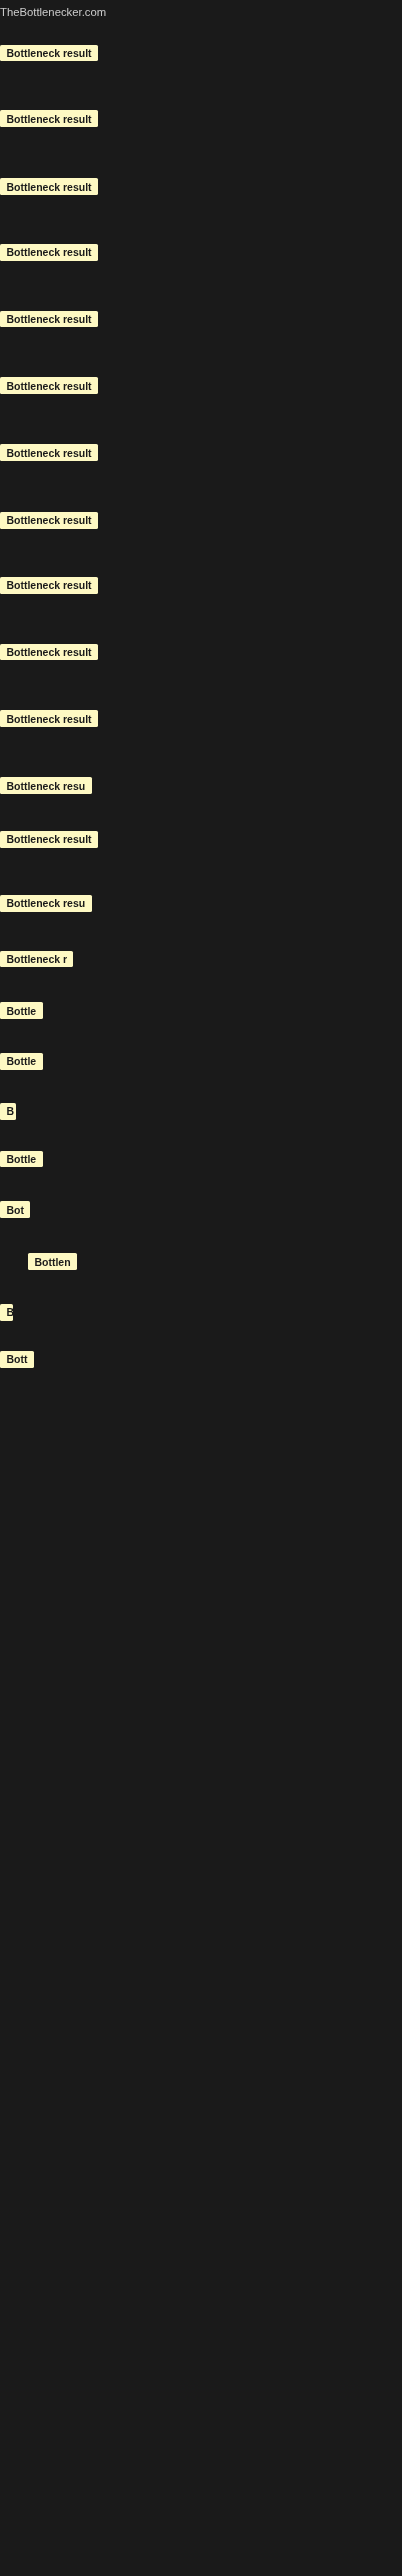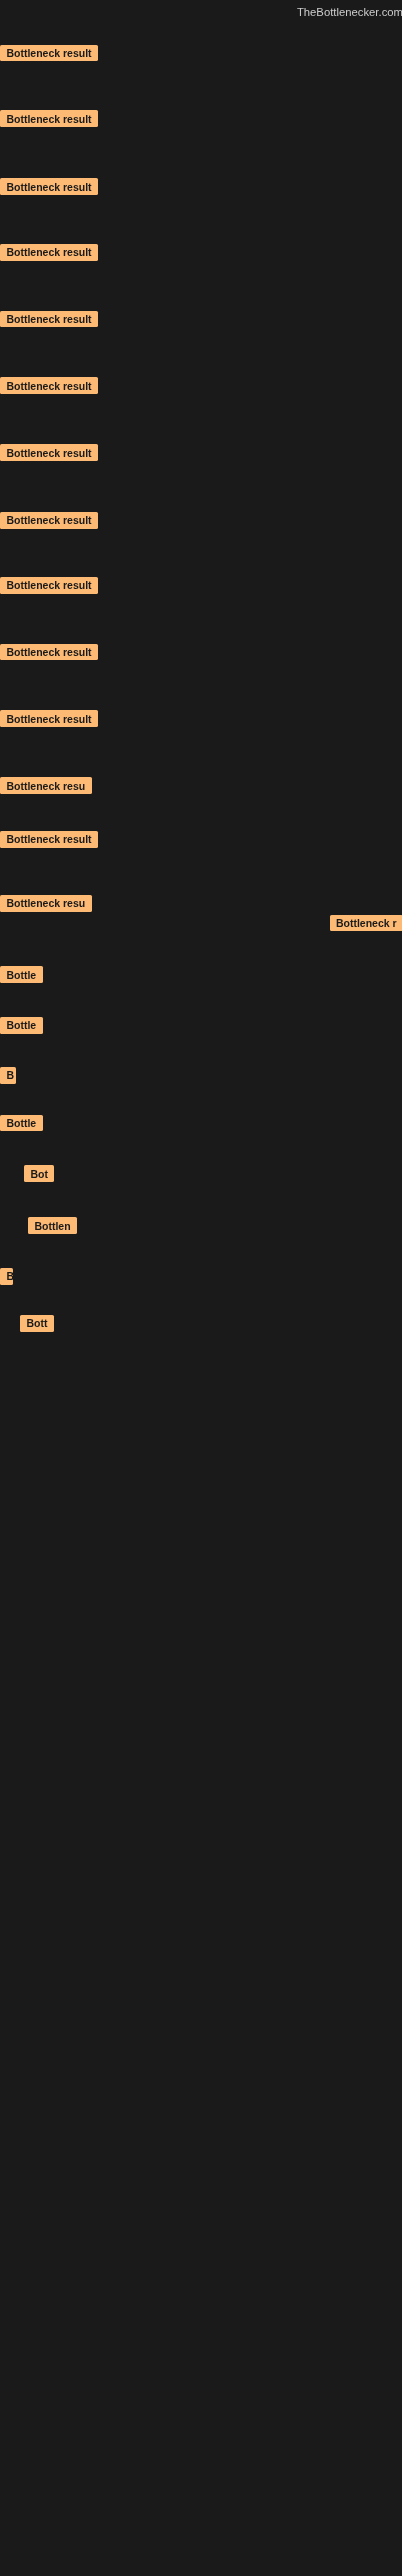--- a/index.html
+++ b/index.html
@@ -8,28 +8,28 @@
       box-sizing: border-box;
     }
     body {
       width: 403px;
       min-height: 2576px;
       background-color: #1a1a1a;
       font-family: Arial, sans-serif;
       position: relative;
     }
     .site-title {
-      text-align: right;
+      text-align: left;
       color: #cccccc;
       font-size: 11.3px;
       padding: 6.4px 0 3.2px 0;
     }
     .bottleneck-badge {
       display: inline-block;
-      background-color: #fdba74;
+      background-color: #fef9c3;
       color: #1a1a1a;
       font-size: 10.5px;
       font-weight: bold;
       padding: 2.4px 6.4px;
       border-radius: 1.6px;
       white-space: nowrap;
       overflow: hidden;
     }
   </style>
 </head>
@@ -47,23 +47,23 @@
     <div style="margin-top: 47px;"><span class="bottleneck-badge" style="max-width: 127px;">Bottleneck result</span></div>
     <div style="margin-top: 47px;"><span class="bottleneck-badge" style="max-width: 125px;">Bottleneck result</span></div>
     <div style="margin-top: 47px;"><span class="bottleneck-badge" style="max-width: 125px;">Bottleneck result</span></div>
     <div style="margin-top: 48px;"><span class="bottleneck-badge" style="max-width: 125px;">Bottleneck result</span></div>
     <div style="margin-top: 45px;"><span class="bottleneck-badge" style="max-width: 123px;">Bottleneck result</span></div>
     <div style="margin-top: 47px;"><span class="bottleneck-badge" style="max-width: 122px;">Bottleneck result</span></div>
     <div style="margin-top: 47px;"><span class="bottleneck-badge" style="max-width: 119px;">Bottleneck result</span></div>
     <div style="margin-top: 47px;"><span class="bottleneck-badge" style="max-width: 105px;">Bottleneck resu</span></div>
     <div style="margin-top: 34px;"><span class="bottleneck-badge" style="max-width: 113px;">Bottleneck result</span></div>
     <div style="margin-top: 44px;"><span class="bottleneck-badge" style="max-width: 101px;">Bottleneck resu</span></div>
-    <div style=" text-align: right;"><span class="bottleneck-badge" style="max-width: 85px;">Bottleneck r</span></div>
+    <div style="margin-top: 36px;"><span class="bottleneck-badge" style="max-width: 85px;">Bottleneck r</span></div>
     <div style="margin-top: 32px;"><span class="bottleneck-badge" style="max-width: 58px;">Bottle</span></div>
     <div style="margin-top: 31px;"><span class="bottleneck-badge" style="max-width: 55px;">Bottle</span></div>
     <div style="margin-top: 30px;"><span class="bottleneck-badge" style="max-width: 16px;">B</span></div>
     <div style="margin-top: 28px;"><span class="bottleneck-badge" style="max-width: 55px;">Bottle</span></div>
-    <div style="margin-top: 31px; margin-left: 24px;"><span class="bottleneck-badge" style="max-width: 32px;">Bot</span></div>
+    <div style="margin-top: 31px;"><span class="bottleneck-badge" style="max-width: 32px;">Bot</span></div>
     <div style="margin-top: 32px;"><span class="bottleneck-badge" style="max-width: 60px; margin-left: 28px;">Bottlen</span></div>
     <div style="margin-top: 31px;"><span class="bottleneck-badge" style="max-width: 13px;">B</span></div>
-    <div style="margin-top: 27px; padding-left: 20px;"><span class="bottleneck-badge" style="max-width: 40px;">Bott</span></div>
+    <div style="margin-top: 27px;"><span class="bottleneck-badge" style="max-width: 40px;">Bott</span></div>
   </div>
 
 
 </body></html>

